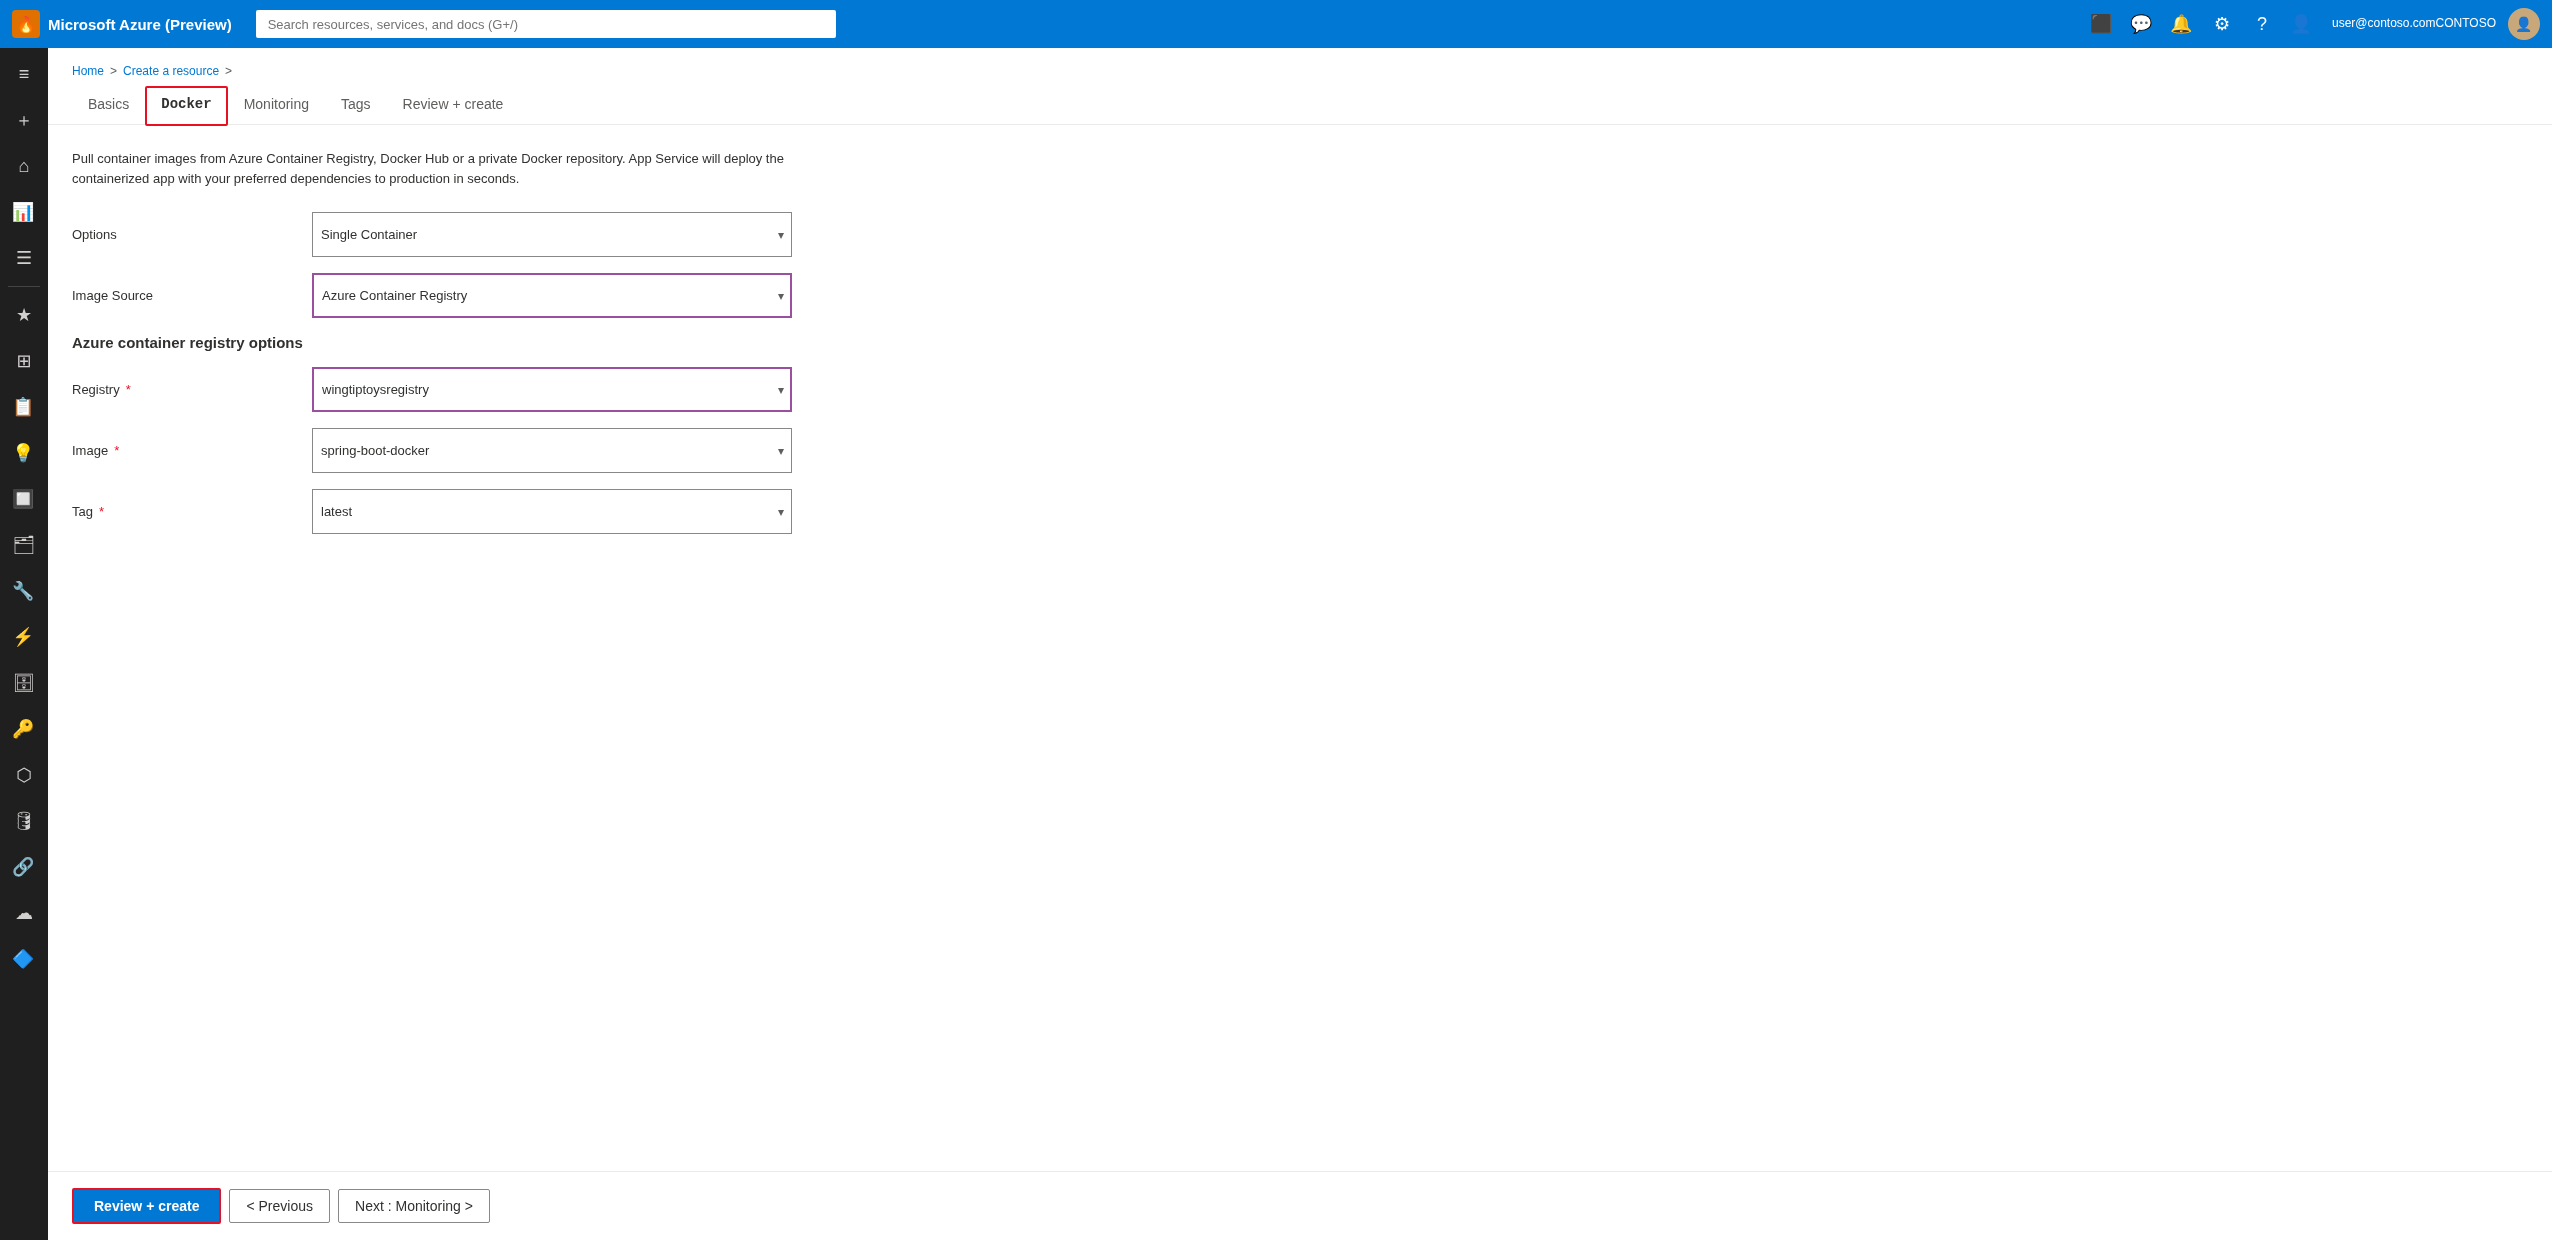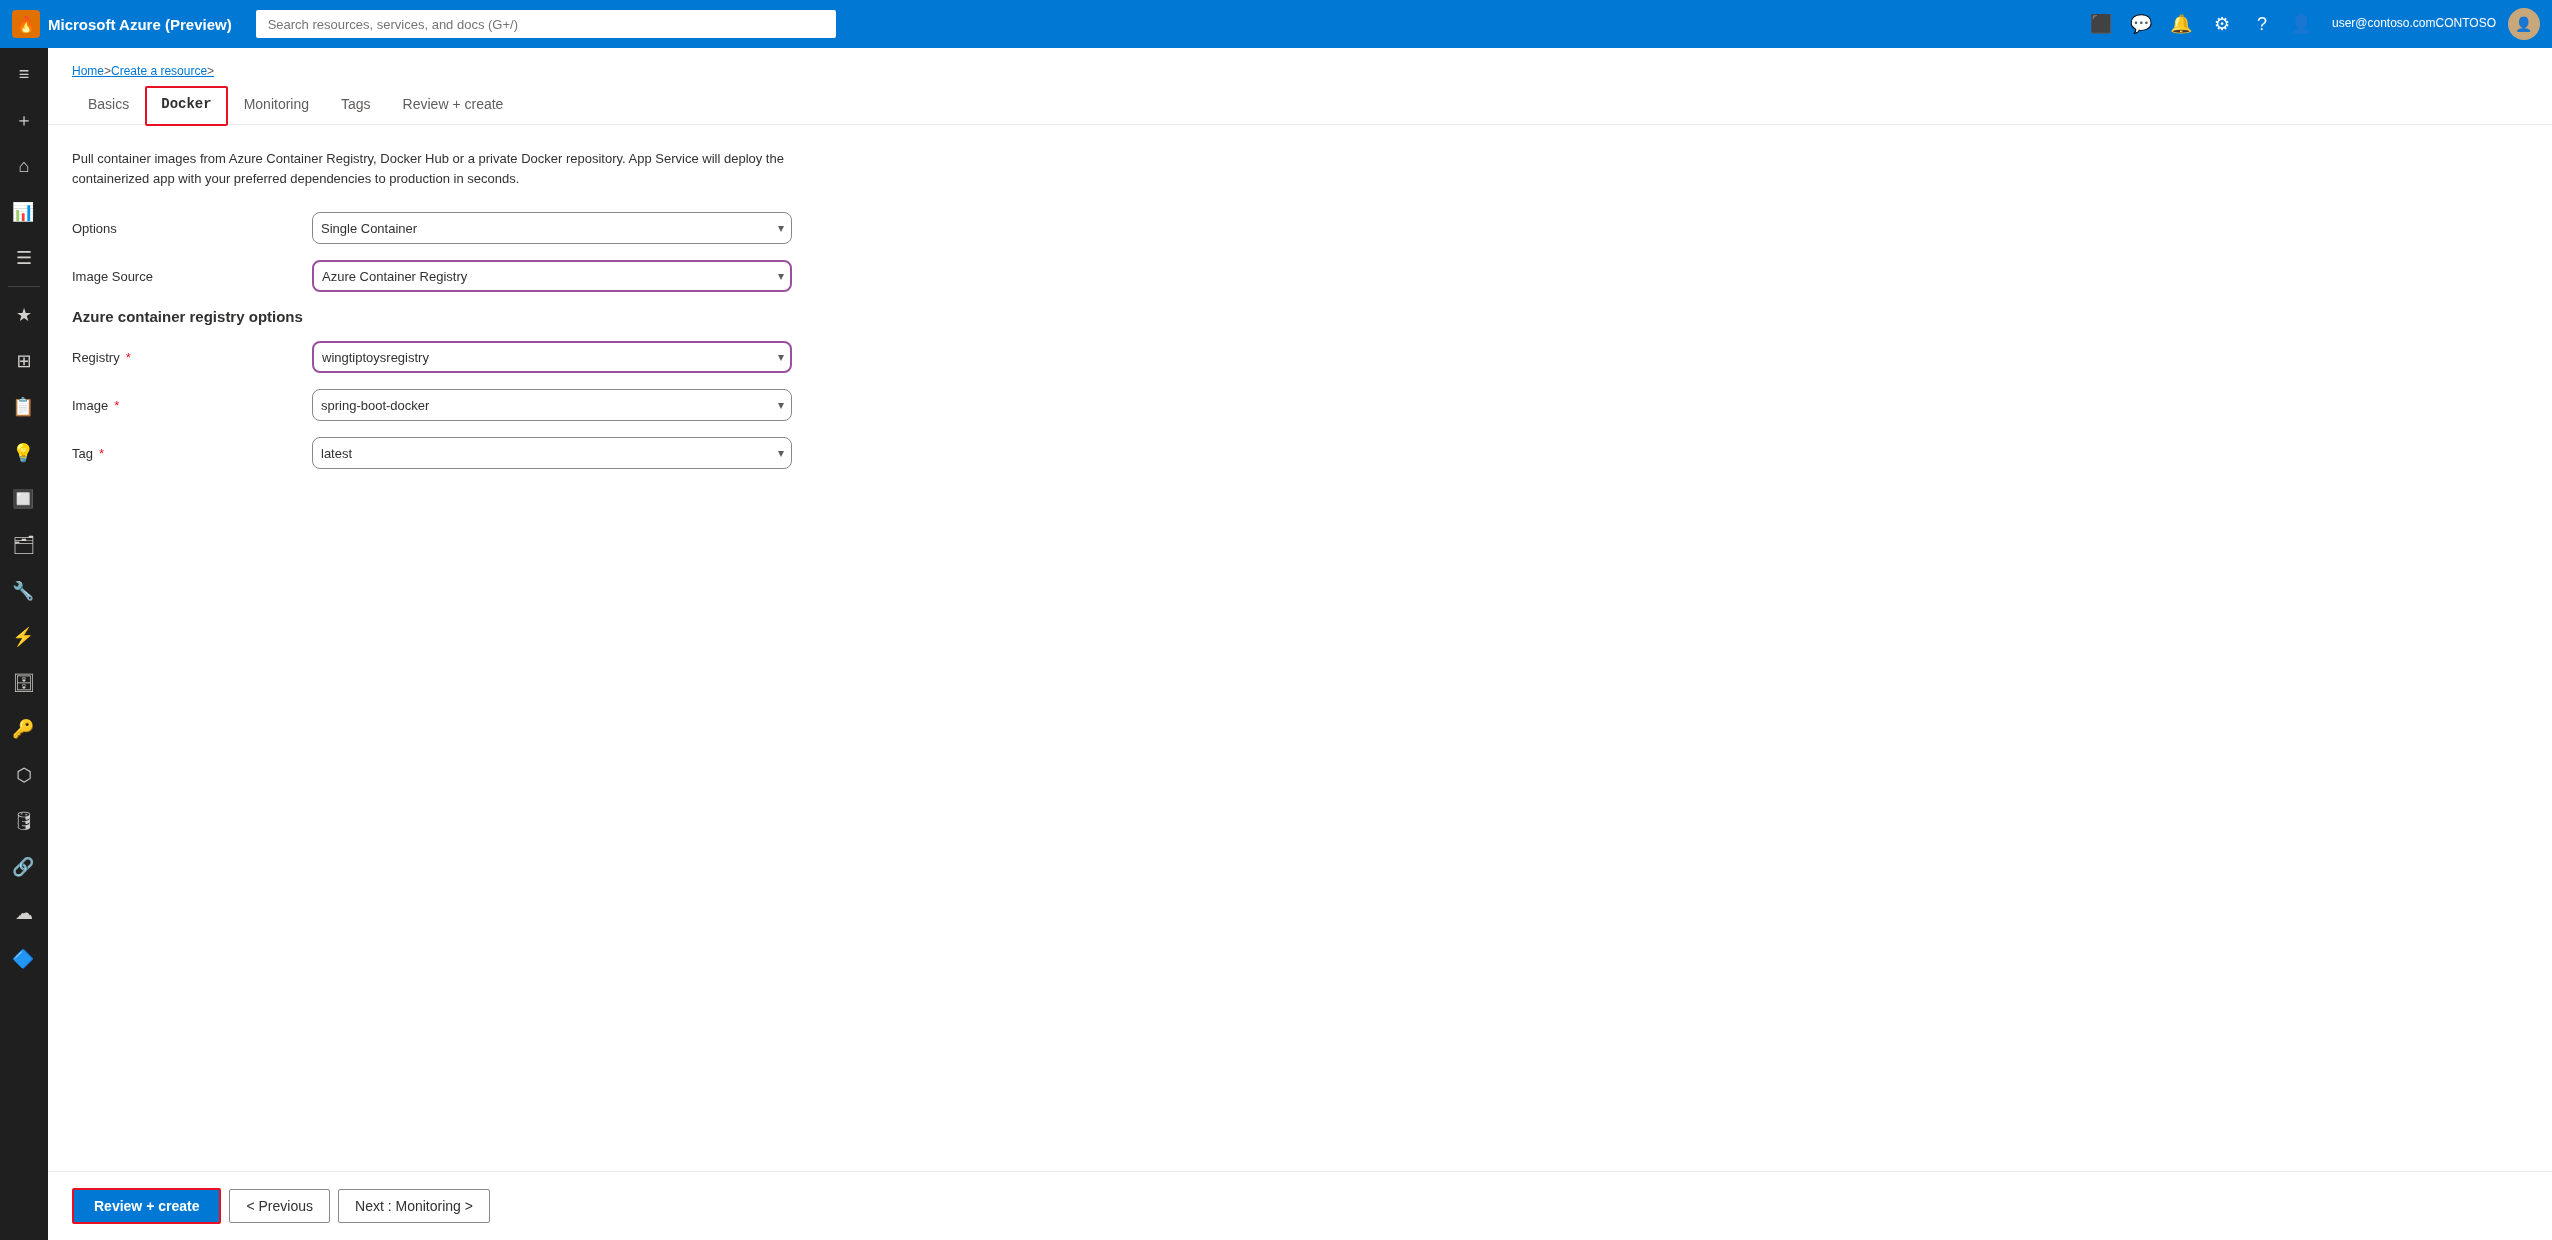--- a/index.html
+++ b/index.html
@@ -134,24 +134,24 @@
       flex-direction: column;
     }
 
     .page-header {
       padding: 16px 24px 0;
       border-bottom: 1px solid #edebe9;
     }
     .breadcrumb {
       display: flex;
       align-items: center;
+      gap: 6px;
       font-size: 12px;
       color: #0078d4;
       margin-bottom: 8px;
-      text-decoration: underline;
     }
     .breadcrumb-sep { color: #605e5c; }
     .breadcrumb a { color: #0078d4; text-decoration: none; }
     .page-title-row {
       display: flex;
       align-items: center;
       gap: 8px;
       padding-bottom: 12px;
     }
     .page-title {
@@ -236,23 +236,23 @@
     .form-control {
       flex: 1;
       max-width: 480px;
     }
     .select-wrapper {
       position: relative;
       width: 100%;
     }
     .form-select {
       width: 100%;
-      height: 32px;
+      height: 45px;
       border: 1px solid #8a8886;
-      border-radius: 8px;
+      border-radius: 0;
       padding: 0 32px 0 8px;
       font-size: 13px;
       appearance: none;
       background: white;
       color: #323130;
       cursor: pointer;
     }
     .form-select.highlighted { border-color: #9b4f9f; border-width: 2px; }
     .select-chevron {
       position: absolute;

